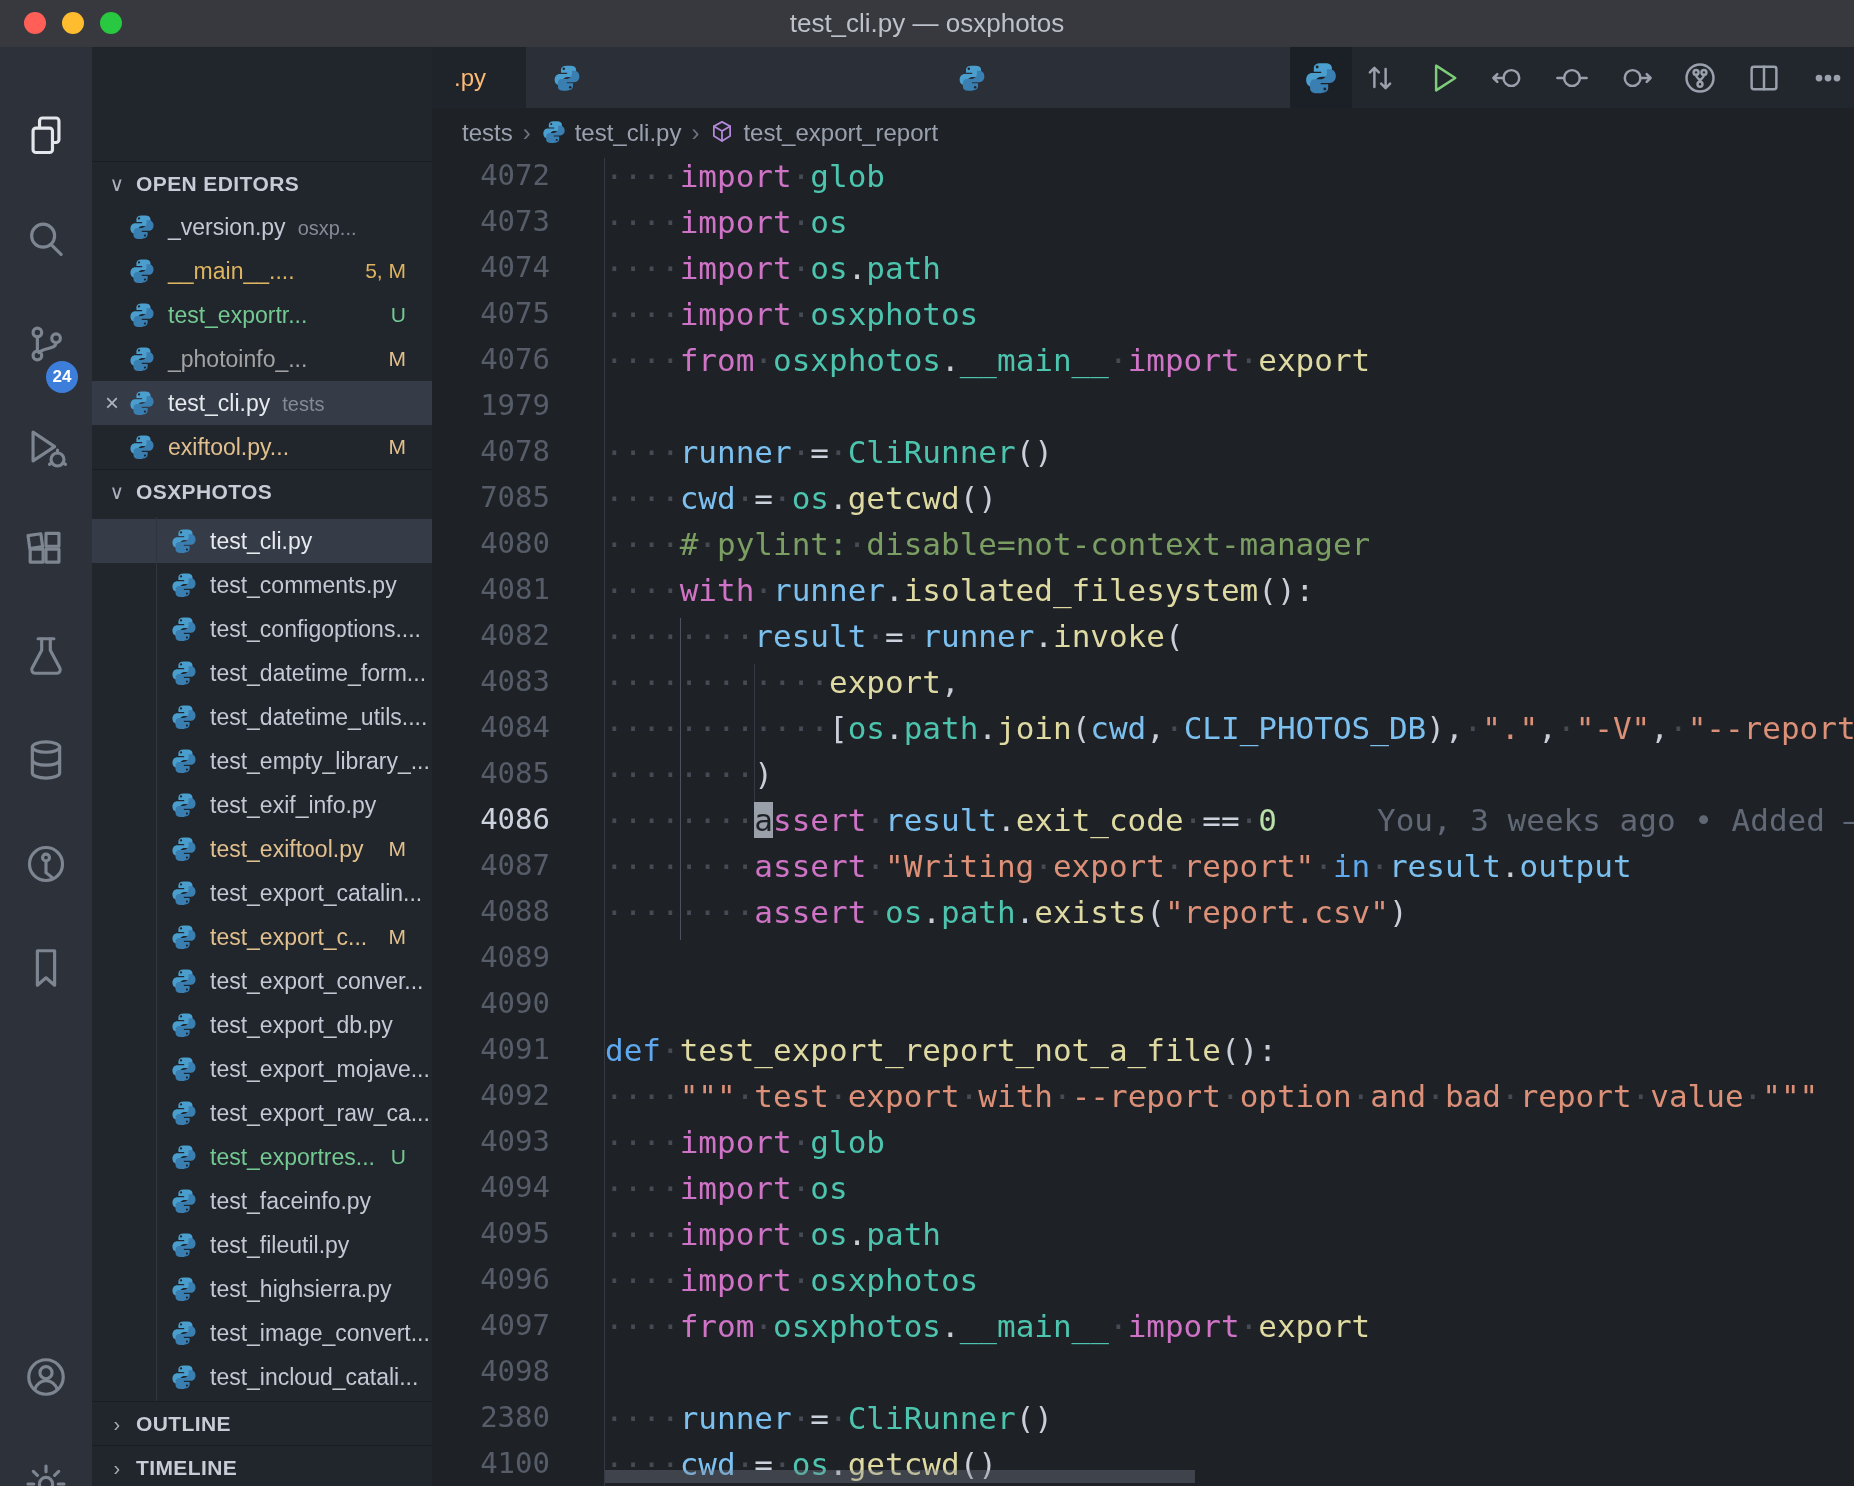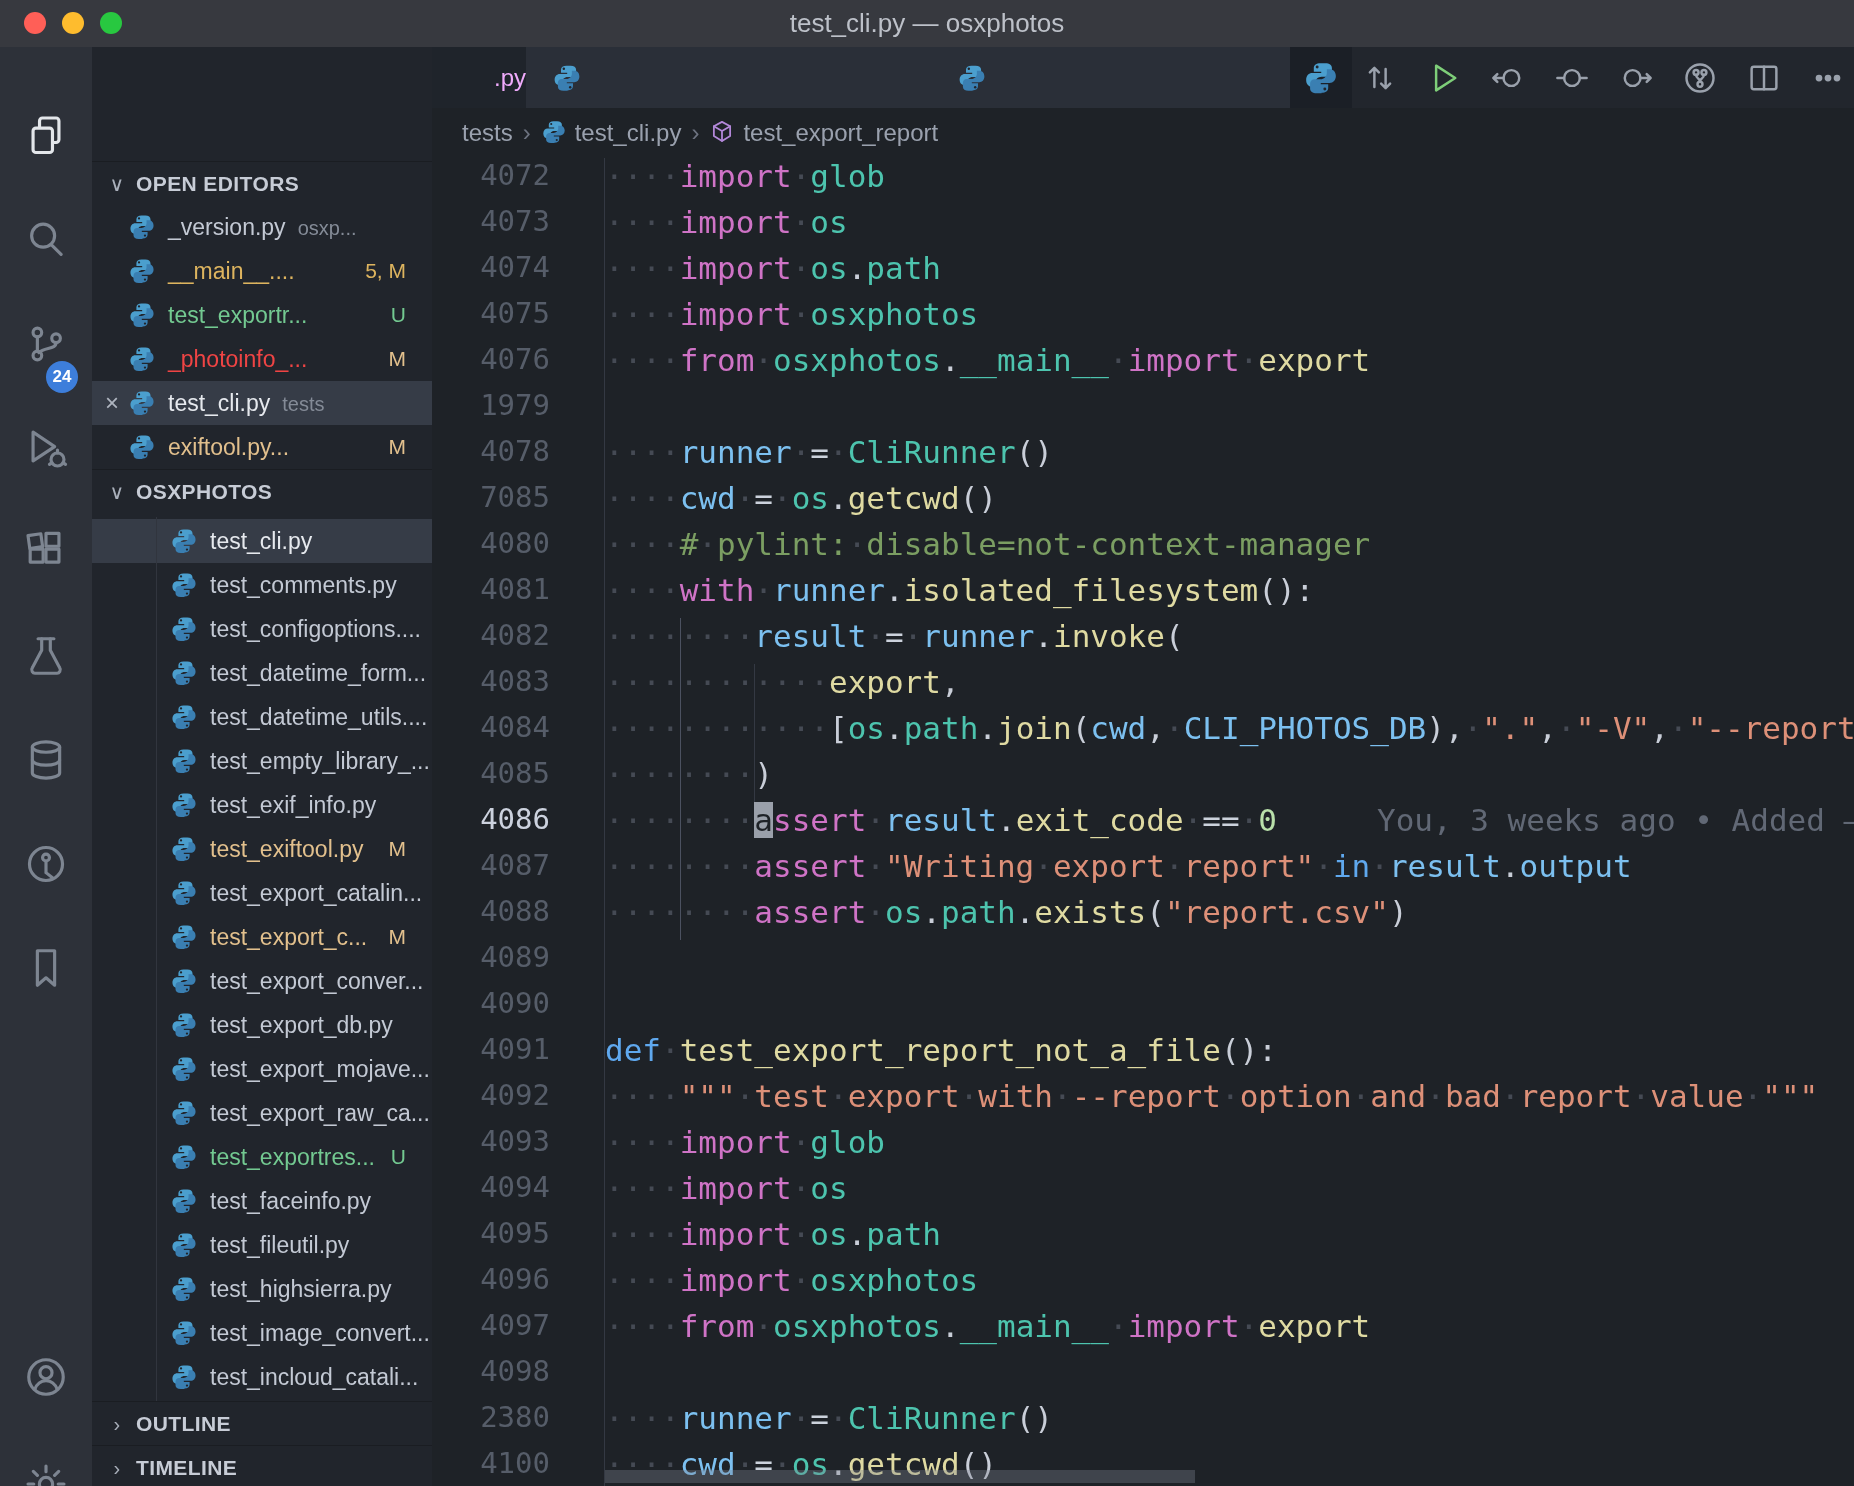--- a/index.html
+++ b/index.html
@@ -36,21 +36,21 @@
   .row .closex{position:absolute;left:6px;width:28px;text-align:center;line-height:44px;color:#aeb4bf;font-size:24px;}
   .tree .pyic{left:78px;}
   .tree .nm{left:118px;}
   #tree-guide{position:absolute;left:64px;top:470px;height:884px;width:1px;background:#31353e;}
   
   #tabbar{position:absolute;left:432px;top:47px;right:0;height:61px;background:#22262d;}
   .tab{position:absolute;top:0;height:61px;background:#2a2f38;border-right:2px solid #191b20;}
   .tab .tlabel{position:absolute;left:68px;line-height:61px;font-size:24px;color:#99a0ad;white-space:nowrap;}
   .tab.noicon .tlabel{left:22px;}
   .tab.active{background:#1f242b;}
-  .tab.active .tlabel{color:#f0abfc;margin-left:40px;}
+  .tab.active .tlabel{color:#fdba74;}
   .tab .pyic{position:absolute;left:26px;top:16px;width:30px;height:30px;}
   .tab .pyic svg{width:30px;height:30px;display:block;}
   #pylogo-btn{position:absolute;top:0;width:62px;height:61px;background:#1b1f26;}
   #pylogo-btn svg{position:absolute;left:13px;top:13px;width:36px;height:36px;}
   .ed-act{position:absolute;top:13px;width:36px;height:36px;color:#9aa1ac;}
   .ed-act svg{width:36px;height:36px;display:block;}
   
   #breadcrumb{position:absolute;left:432px;top:108px;right:0;height:50px;background:#1e2227;
        font-size:24px;color:#9aa1ae;line-height:50px;white-space:nowrap;}
   #breadcrumb .bc-item{display:inline-block;}
@@ -203,21 +203,21 @@
       </div>
       <div class="row" style="top: 290px;">
         <div class="pyic">
           <svg viewBox="0 0 32 32">
             <path fill="#4b9fce" d="M15.5 2.8c-3.7 0-5.9 1.6-5.9 4.3v3.3h6.6v1.2H8.3c-3.1 0-5.5 2.4-5.5 6.1 0 3.8 2.4 6.1 5.5 6.1h2.5v-3.3c0-3.1 2.6-5.6 5.7-5.6h5.1c2.4 0 4.1-1.7 4.1-4.1V7.1c0-2.7-2.2-4.3-5.9-4.3h-4.3z"></path>
             <path fill="#3a7fb2" d="M16.5 29.2c3.7 0 5.9-1.6 5.9-4.3v-3.3h-6.6v-1.2h7.9c3.1 0 5.5-2.4 5.5-6.1 0-3.8-2.4-6.1-5.5-6.1h-2.5v3.3c0 3.1-2.6 5.6-5.7 5.6h-5.1c-2.4 0-4.1 1.7-4.1 4.1v4.1c0 2.7 2.2 4.3 5.9 4.3h4.3z"></path>
             <circle cx="12.6" cy="6.2" r="1.3" fill="#21252c"></circle>
             <circle cx="19.4" cy="25.8" r="1.3" fill="#21252c"></circle>
           </svg>
         </div>
-        <div class="nm" style="color: #ef4444;">_photoinfo_...</div>
+        <div class="nm" style="color: #a3a3a3;">_photoinfo_...</div>
         <div class="bdg" style="color: rgb(226, 192, 141);">M</div>
       </div>
       <div class="row selected" style="top: 334px;">
         <div class="closex">×</div>
         <div class="pyic">
           <svg viewBox="0 0 32 32">
             <path fill="#4b9fce" d="M15.5 2.8c-3.7 0-5.9 1.6-5.9 4.3v3.3h6.6v1.2H8.3c-3.1 0-5.5 2.4-5.5 6.1 0 3.8 2.4 6.1 5.5 6.1h2.5v-3.3c0-3.1 2.6-5.6 5.7-5.6h5.1c2.4 0 4.1-1.7 4.1-4.1V7.1c0-2.7-2.2-4.3-5.9-4.3h-4.3z"></path>
             <path fill="#3a7fb2" d="M16.5 29.2c3.7 0 5.9-1.6 5.9-4.3v-3.3h-6.6v-1.2h7.9c3.1 0 5.5-2.4 5.5-6.1 0-3.8-2.4-6.1-5.5-6.1h-2.5v3.3c0 3.1-2.6 5.6-5.7 5.6h-5.1c-2.4 0-4.1 1.7-4.1 4.1v4.1c0 2.7 2.2 4.3 5.9 4.3h4.3z"></path>
             <circle cx="12.6" cy="6.2" r="1.3" fill="#21252c"></circle>
             <circle cx="19.4" cy="25.8" r="1.3" fill="#21252c"></circle>

